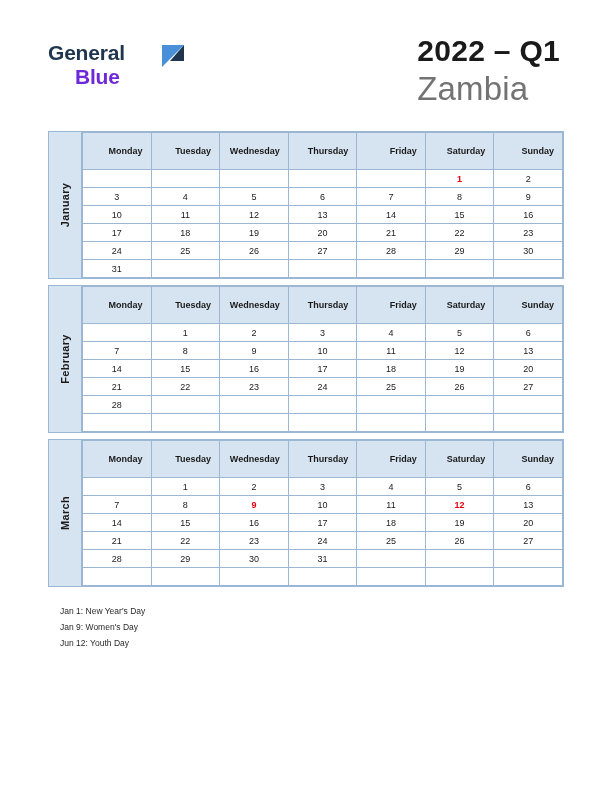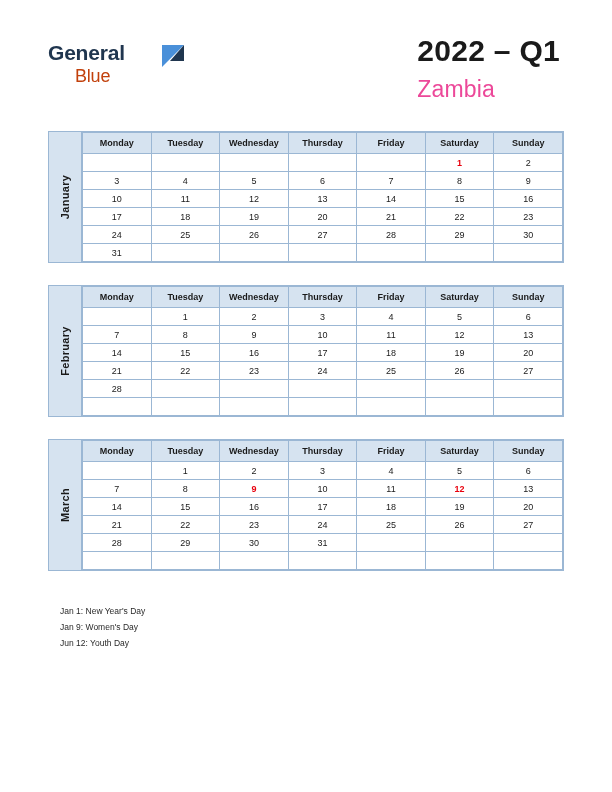--- a/index.html
+++ b/index.html
@@ -33,23 +33,23 @@
     font-size: 21px;
     font-weight: bold;
     color: #20364f;
     letter-spacing: -0.2px;
     line-height: 21px;
     position: absolute;
     left: 0;
     top: 2px;
   }
   .logo-blue {
-    font-size: 18px;
-    font-weight: normal;
-    color: #c2410c;
+    font-size: 21px;
+    font-weight: bold;
+    color: #6d28d9;
     letter-spacing: -0.2px;
     line-height: 21px;
     position: absolute;
     left: 27px;
     top: 26px;
   }
   .logo-mark {
     position: absolute;
     left: 112px;
     top: 3px;
@@ -64,22 +64,22 @@
     text-align: left;
   }
   .title-main {
     font-size: 30px;
     font-weight: bold;
     color: #1a1a1a;
     line-height: 34px;
     letter-spacing: 0.3px;
   }
   .title-sub {
-    font-size: 23px;
-    color: #ec4899;
+    font-size: 33px;
+    color: #737373;
     line-height: 30px;
     margin-top: 6px;
     letter-spacing: 0.2px;
   }
 
   
   .month-block {
     position: absolute;
     left: 48px;
     width: 516px;
@@ -117,22 +117,22 @@
     width: 482px;
     flex: 1 1 auto;
   }
   table.cal th {
     background: #d6e3f0;
     border: 1px solid #9bb7d4;
     height: 20px;
     font-size: 9px;
     font-weight: bold;
     color: #1a1a1a;
-    text-align: center;
-    padding: 0;
+    text-align: right;
+    padding: 8px;
   }
   table.cal td {
     border: 1px solid #9bb7d4;
     height: 17px;
     font-size: 9px;
     text-align: center;
     color: #1a1a1a;
     padding: 0;
     background: #ffffff;
   }

